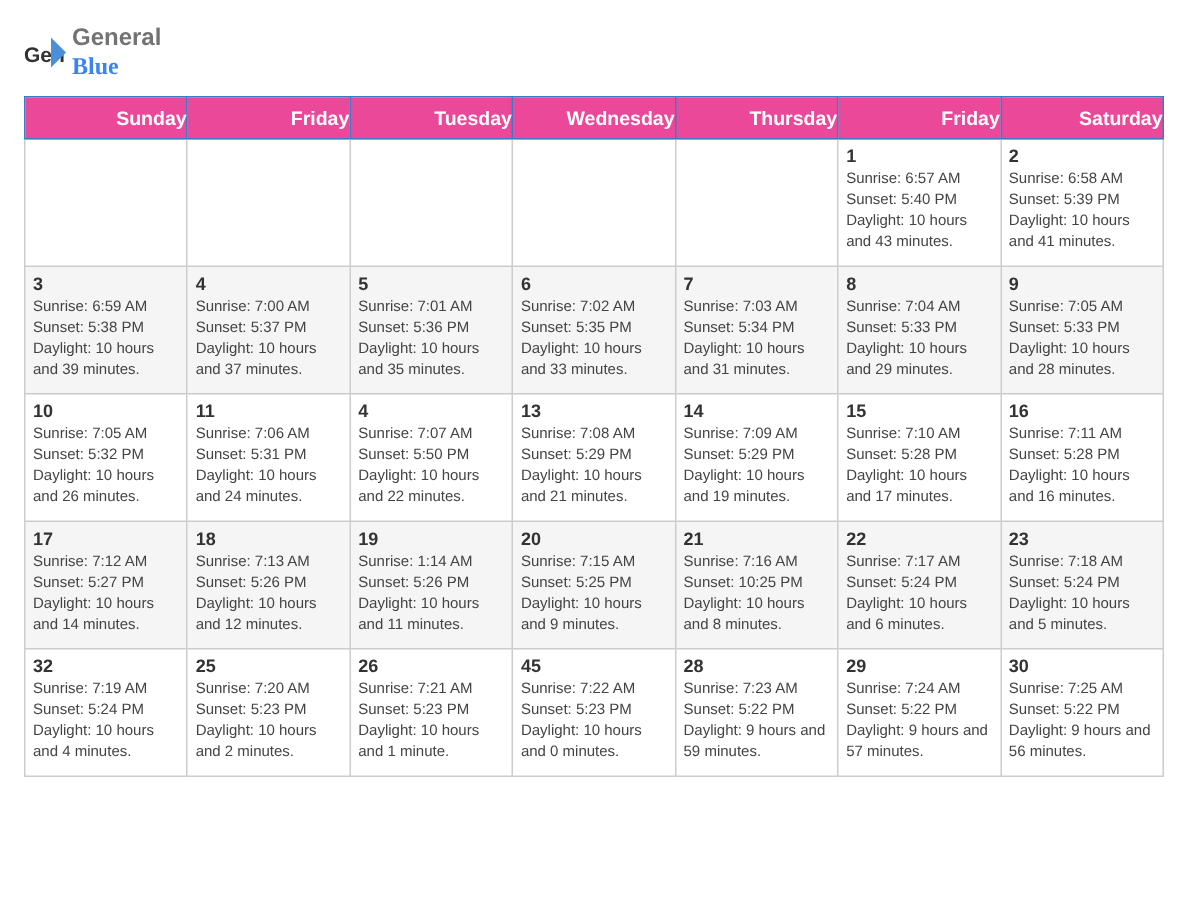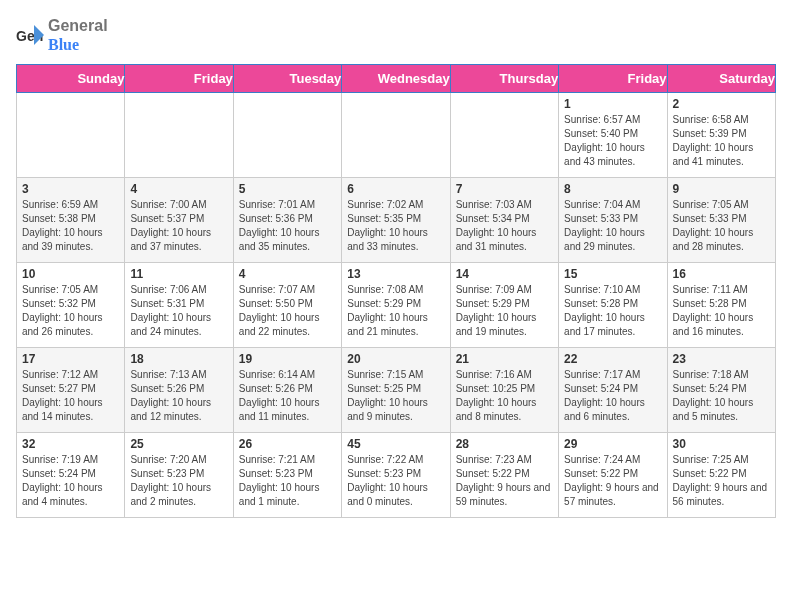--- a/index.html
+++ b/index.html
@@ -221,21 +221,21 @@
 Daylight: 10 hours and 14 minutes.</div>
         </td>
         <td>
           <span class="day-num">18</span>
           <div class="day-info">Sunrise: 7:13 AM
 Sunset: 5:26 PM
 Daylight: 10 hours and 12 minutes.</div>
         </td>
         <td>
           <span class="day-num">19</span>
-          <div class="day-info">Sunrise: 6:14 AM
+          <div class="day-info">Sunrise: 1:14 AM
 Sunset: 5:26 PM
 Daylight: 10 hours and 11 minutes.</div>
         </td>
         <td>
           <span class="day-num">20</span>
           <div class="day-info">Sunrise: 7:15 AM
 Sunset: 5:25 PM
 Daylight: 10 hours and 9 minutes.</div>
         </td>
         <td>

